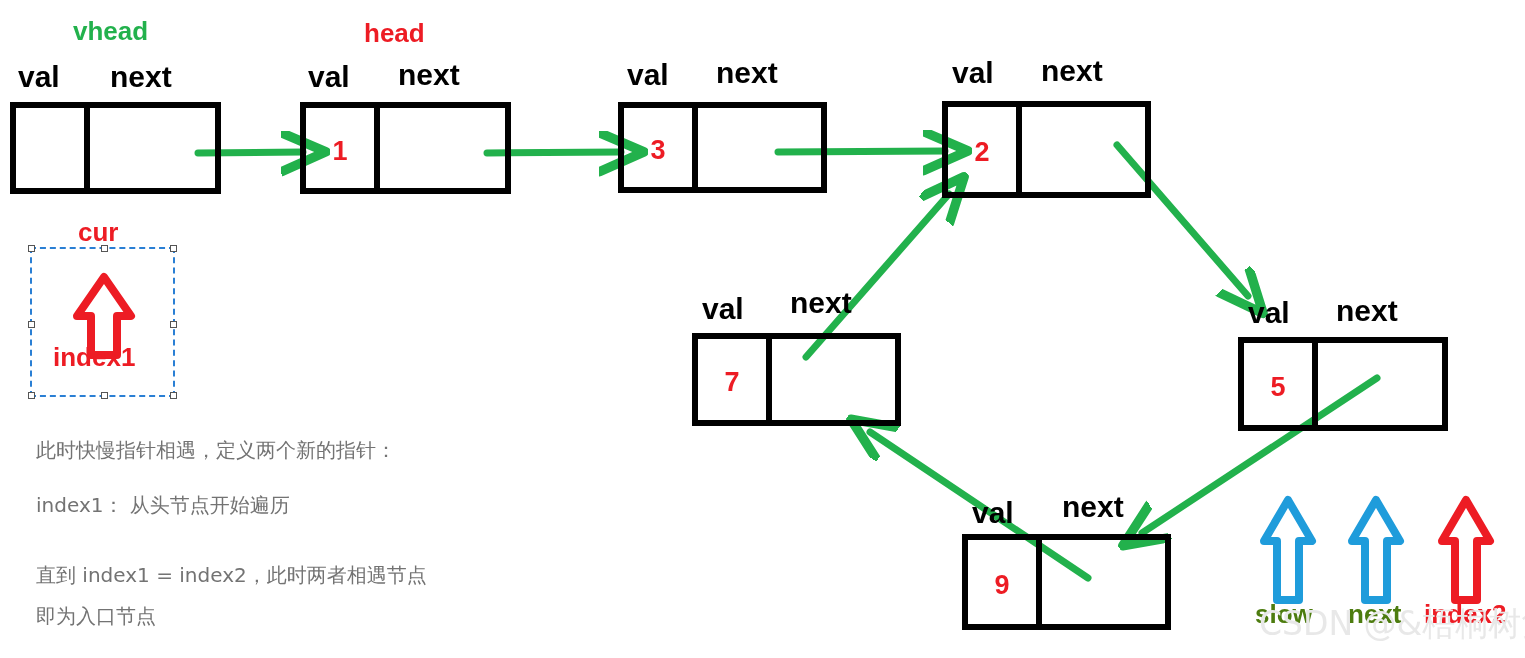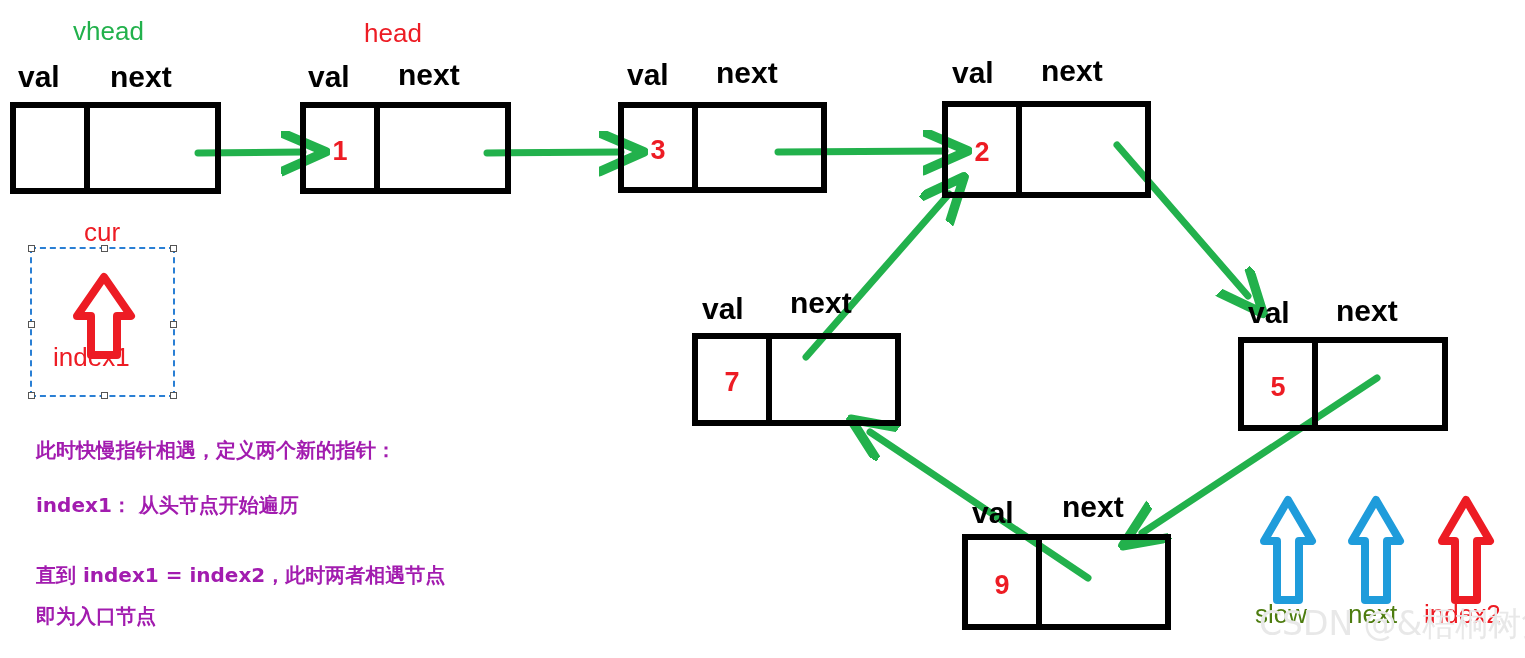--- a/index.html
+++ b/index.html
@@ -56,21 +56,21 @@
     position: absolute;
     color: #000000;
     font-weight: bold;
     font-size: 30px;
     line-height: 1;
     white-space: nowrap;
   }
   
   .ptr-label {
     position: absolute;
-    font-weight: normal;
+    font-weight: bold;
     font-size: 26px;
     line-height: 1;
     white-space: nowrap;
   }
   .ptr-green { color: #22b14c; }
   .ptr-red   { color: #ed1c24; }
   .ptr-blue  { color: #4d7c0f; }
   
   .sel-box {
     position: absolute;
@@ -82,26 +82,25 @@
     position: absolute;
     width: 7px;
     height: 7px;
     background: #ffffff;
     border: 1px solid #555555;
     box-sizing: border-box;
   }
   
   .note-line {
     position: absolute;
-    color: #a21caf;
+    color: #737373;
     font-size: 20px;
     line-height: 1;
     white-space: nowrap;
     font-family: "DejaVu Sans", "Liberation Sans", sans-serif;
-    font-weight: bold;
   }
   
   .watermark {
     position: absolute;
     color: #e8e8e8;
     font-size: 33px;
     line-height: 1;
     white-space: nowrap;
     font-family: "DejaVu Sans", "Liberation Sans", sans-serif;
   }
@@ -205,21 +204,21 @@
 
   <div class="caption" style="left:972px; top:498px;">val</div>
   <div class="caption" style="left:1062px; top:492px;">next</div>
   <div class="node" style="left:962px; top:534px; width:209px; height:96px;">
     <div class="cell-val" style="width:74px;">
       <span class="val-num">9</span>
     </div>
     <div class="cell-next"></div>
   </div>
 
-  <div class="ptr-label ptr-red" style="left:84px; top:219px;text-align:right;">cur</div>
+  <div class="ptr-label ptr-red" style="left:78px; top:219px;text-align:right;">cur</div>
 
   <div class="sel-box" style="left:30px; top:247px; width:145px; height:150px;">
     <span class="sel-handle" style="left:-4px;  top:-4px;"></span>
     <span class="sel-handle" style="left:69px;  top:-4px;"></span>
     <span class="sel-handle" style="right:-4px; top:-4px;"></span>
     <span class="sel-handle" style="left:-4px;  top:72px;"></span>
     <span class="sel-handle" style="right:-4px; top:72px;"></span>
     <span class="sel-handle" style="left:-4px;  bottom:-4px;"></span>
     <span class="sel-handle" style="left:69px;  bottom:-4px;"></span>
     <span class="sel-handle" style="right:-4px; bottom:-4px;"></span>

